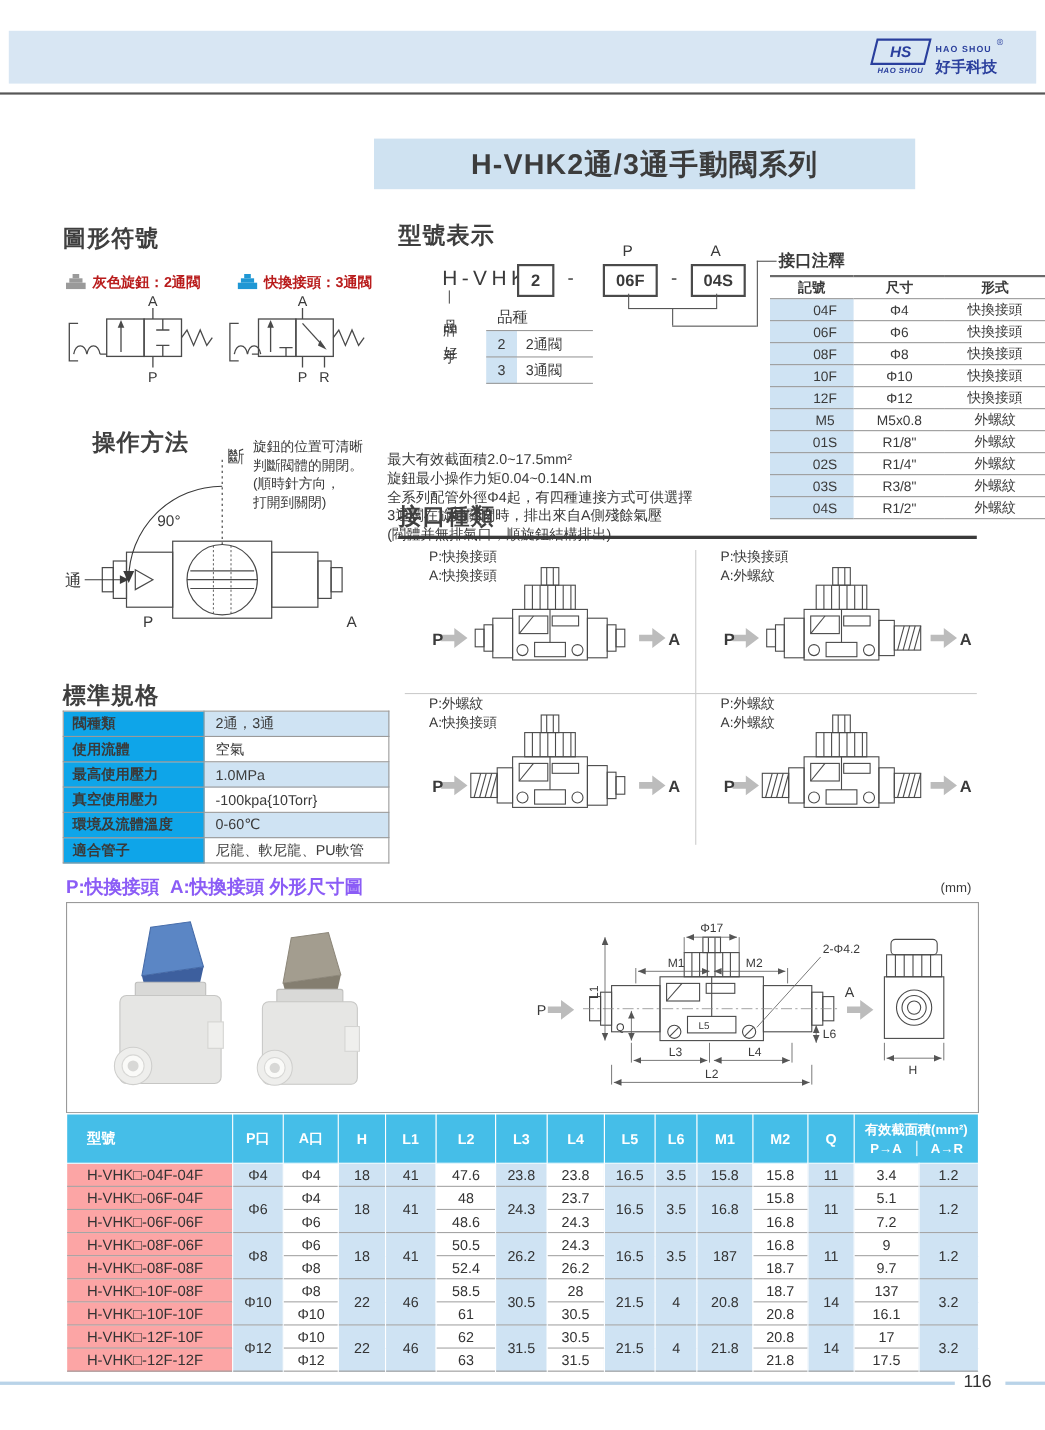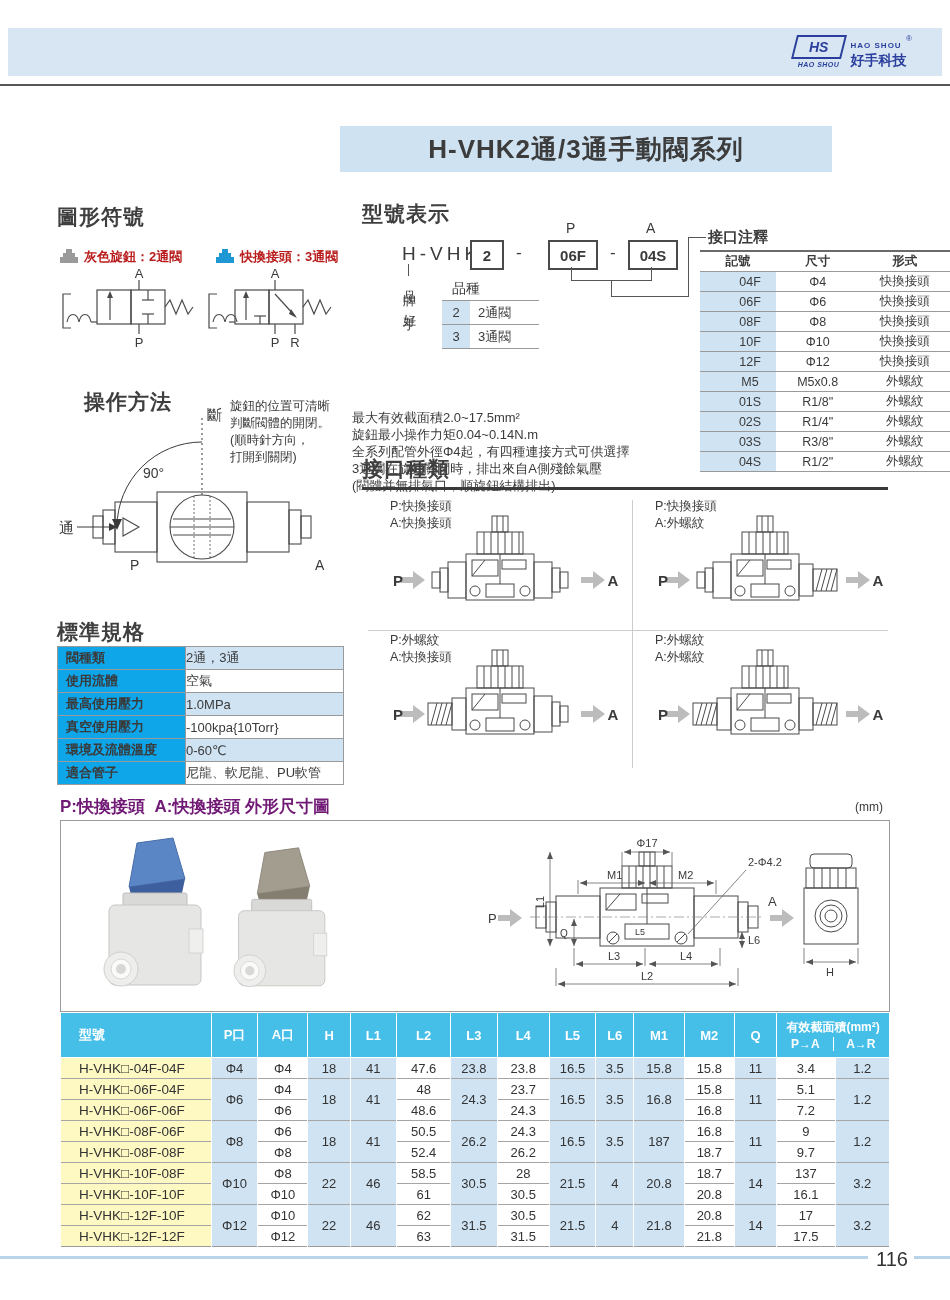--- a/index.html
+++ b/index.html
@@ -23,21 +23,21 @@
   .titleblock{left:340px;top:126px;width:492px;height:46px;background:#cfe2f1;
               display:flex;align-items:center;justify-content:center;}
   .titleblock span{font-size:26px;font-weight:bold;color:#3c3c3c;letter-spacing:1px;}
   
   .knoblabel{font-size:13px;font-weight:bold;color:#b91c1c;}
   
   table{border-collapse:collapse;}
   .spec{border:1px solid #9a9a9a;}
   .spec td{border:1px solid #9a9a9a;font-size:13px;height:20px;color:#3a3a3a;}
   .spec .lab{width:118px;padding-left:8px;background:#0ea5e9;font-weight:bold;}
-  .spec .val{width:156px;padding-left:0;}
+  .spec .val{width:156px;padding-left:10px;}
   .spec .vblue{background:#cfe3f3;}
   
   .pn{border-top:2px solid #6a6a6a;}
   .pn td{border-bottom:1px solid #9a9a9a;font-size:12.5px;height:16px;text-align:center;color:#3a3a3a;}
   .pn .hd{font-weight:bold;}
   .pn .code{background:#cfe3f3;width:52px;padding-left:25px;}
   .pn .sz{width:84px;}
   .pn .fm{width:94px;}
   
   .mbox{border:2px solid #4a4a4a;display:flex;align-items:center;justify-content:center;
@@ -47,37 +47,37 @@
   .variety td{border-top:1px solid #9a9a9a;border-bottom:1px solid #9a9a9a;font-size:13px;height:21px;}
   .variety .vc{background:#cfe3f3;width:26px;text-align:center;}
   .variety .vn{width:60px;padding-left:8px;}
   
   .notes{font-size:13px;line-height:17px;color:#3a3a3a;}
   
   .rule{background:#3a3a3a;height:3px;}
   .divider{background:#ccc;}
   .ptlabel{font-size:12.5px;line-height:17px;color:#3a3a3a;}
   
-  .dimhead{font-size:17px;font-weight:bold;color:#701a75;}
+  .dimhead{font-size:17px;font-weight:bold;color:#8b5cf6;}
   .mm{font-size:12px;color:#3a3a3a;}
   .dimbox{border:1px solid #9a9a9a;background:#fff;}
   
   .dt{border:1px solid #9a9a9a;table-layout:fixed;width:830px;}
   .dt th{background:#45bee8;color:#fff;font-size:13px;font-weight:bold;border:1px solid #fff;height:42px;}
   .dt td{font-size:13px;text-align:center;height:18px;color:#333;
          border-top:1px solid #a5a5a5;border-left:1px solid #fff;border-right:1px solid #fff;}
-  .dt .model{text-align:left;padding-left:18px;font-size:13.5px;background:#fef9c3;}
+  .dt .model{text-align:left;padding-left:18px;font-size:13.5px;background:#fca5a5;}
   .dt .bc{background:#cfe3f3;}
   .th-area .at{font-size:12px;line-height:15px;}
   .th-area .sub{display:flex;font-size:12px;margin-top:2px;}
   .th-area .sub span{flex:1;}
   .th-area .sub span:last-child{border-left:1px solid #fff;}
   
   .footline{background:#b9d3e8;height:3px;}
-  .pageno{font-size:20px;color:#333;}
+  .pageno{font-size:16px;color:#333;}
   svg text{font-family:"Liberation Sans","DejaVu Sans",sans-serif;}
 </style>
 </head>
 <body>
 
 <div class="page">
 
   <svg width="0" height="0" style="position:absolute">
     <defs>
       <g id="pt-center" fill="none" stroke="#4a4a4a" stroke-width="1">

